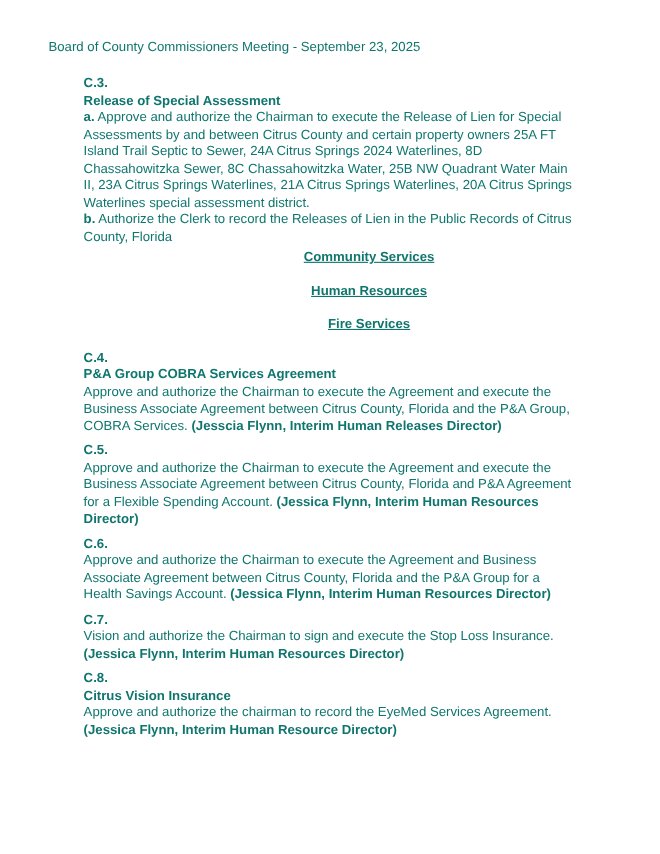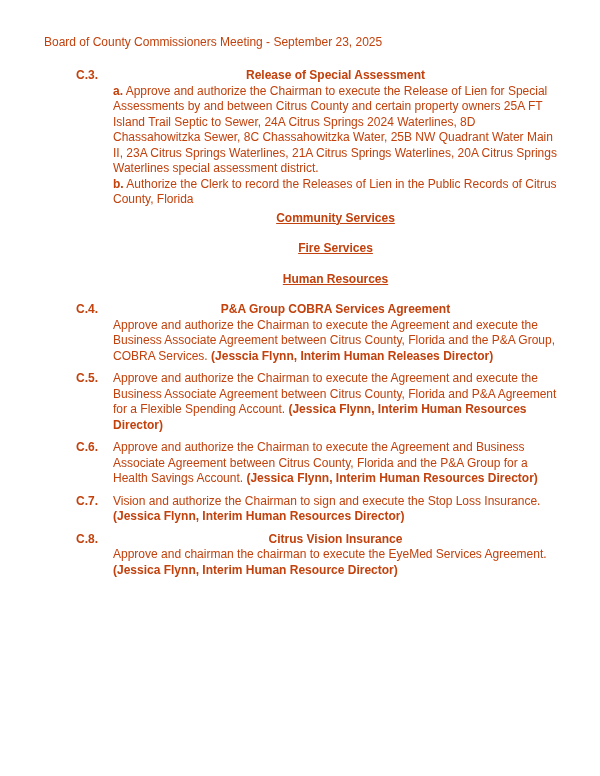--- a/index.html
+++ b/index.html
@@ -7,57 +7,57 @@
     padding: 0;
     background: #e8e8e8;
   }
   .page {
     position: relative;
     width: 600px;
     height: 776px;
     background: #ffffff;
     overflow: hidden;
     font-family: "Liberation Sans", "DejaVu Sans", sans-serif;
-    color: #c2410c;
+    color: #0f766e;
     font-size: 12px;
     line-height: 15.5px;
   }
   .doc-header {
     position: absolute;
     left: 44px;
     top: 35px;
     white-space: nowrap;
   }
   .doc-body {
     position: absolute;
     left: 76px;
     top: 68px;
     width: 482px;
   }
   .item {
     display: flex;
     margin-top: 7px;
+    flex-direction: column;
   }
   .item.first {
     margin-top: 0;
   }
   .item.after-section {
     margin-top: 15px;
   }
   .num {
     flex: none;
     width: 37px;
     font-weight: bold;
   }
   .content {
     width: 445px;
   }
   .item-title {
     font-weight: bold;
-    text-align: center;
   }
   .content p {
     margin: 0;
   }
   .bold {
     font-weight: bold;
   }
   .section {
     margin-top: 15px;
     margin-left: 37px;
@@ -86,24 +86,24 @@
         <div class="item-title">Release of Special Assessment</div>
         <p><span class="bold">a.</span><span> Approve and authorize the Chairman to execute the Release of Lien for Special Assessments by and between Citrus County and certain property owners 25A FT Island Trail Septic to Sewer, 24A Citrus Springs 2024 Waterlines, 8D Chassahowitzka Sewer, 8C Chassahowitzka Water, 25B NW Quadrant Water Main II, 23A Citrus Springs Waterlines, 21A Citrus Springs Waterlines, 20A Citrus Springs Waterlines special assessment district.</span></p>
         <p><span class="bold">b.</span><span> Authorize the Clerk to record the Releases of Lien in the Public Records of Citrus County, Florida</span></p>
       </div>
     </div>
 
     <div class="section first">
       <span class="section-label">Community Services</span>
     </div>
     <div class="section">
-      <span class="section-label">Fire Services</span>
+      <span class="section-label">Human Resources</span>
     </div>
     <div class="section">
-      <span class="section-label">Human Resources</span>
+      <span class="section-label">Fire Services</span>
     </div>
 
     <div class="item after-section">
       <div class="num">C.4.</div>
       <div class="content">
         <div class="item-title">P&amp;A Group COBRA Services Agreement</div>
         <p><span>Approve and authorize the Chairman to execute the Agreement and execute the Business Associate Agreement between Citrus County, Florida and the P&amp;A Group, COBRA Services. </span><span class="bold">(Jesscia Flynn, Interim Human Releases Director)</span></p>
       </div>
     </div>
 
@@ -125,18 +125,18 @@
       <div class="num">C.7.</div>
       <div class="content">
         <p><span>Vision and authorize the Chairman to sign and execute the Stop Loss Insurance. </span><span class="bold">(Jessica Flynn, Interim Human Resources Director)</span></p>
       </div>
     </div>
 
     <div class="item">
       <div class="num">C.8.</div>
       <div class="content">
         <div class="item-title">Citrus Vision Insurance</div>
-        <p><span>Approve and chairman the chairman to execute the EyeMed Services Agreement. </span><span class="bold">(Jessica Flynn, Interim Human Resource Director)</span></p>
+        <p><span>Approve and authorize the chairman to record the EyeMed Services Agreement. </span><span class="bold">(Jessica Flynn, Interim Human Resource Director)</span></p>
       </div>
     </div>
 
   </div>
 </div>
 
 </body></html>

